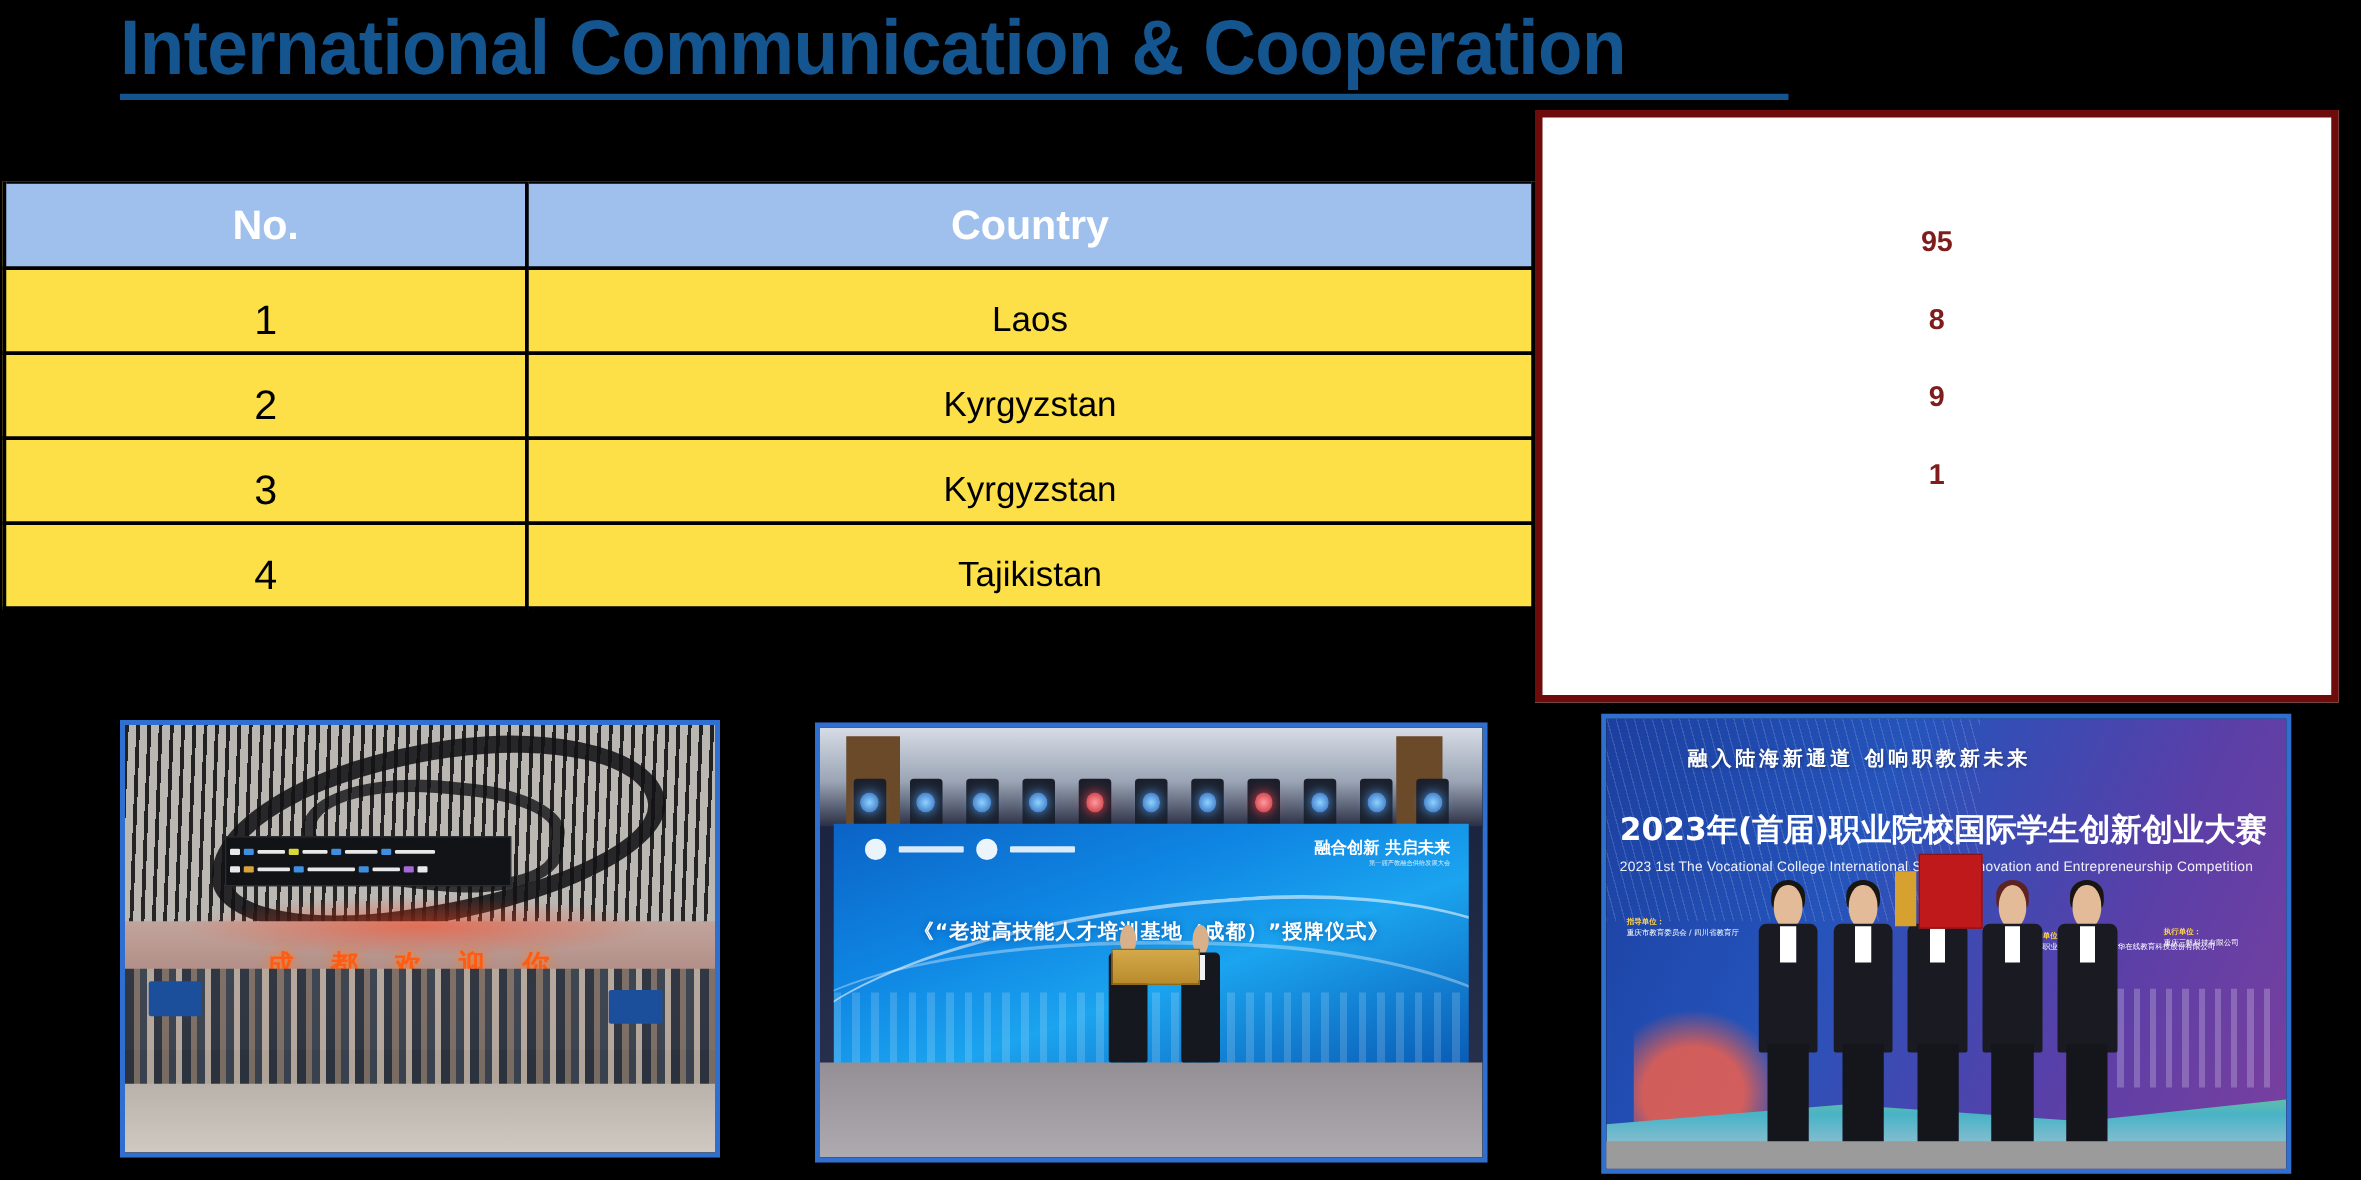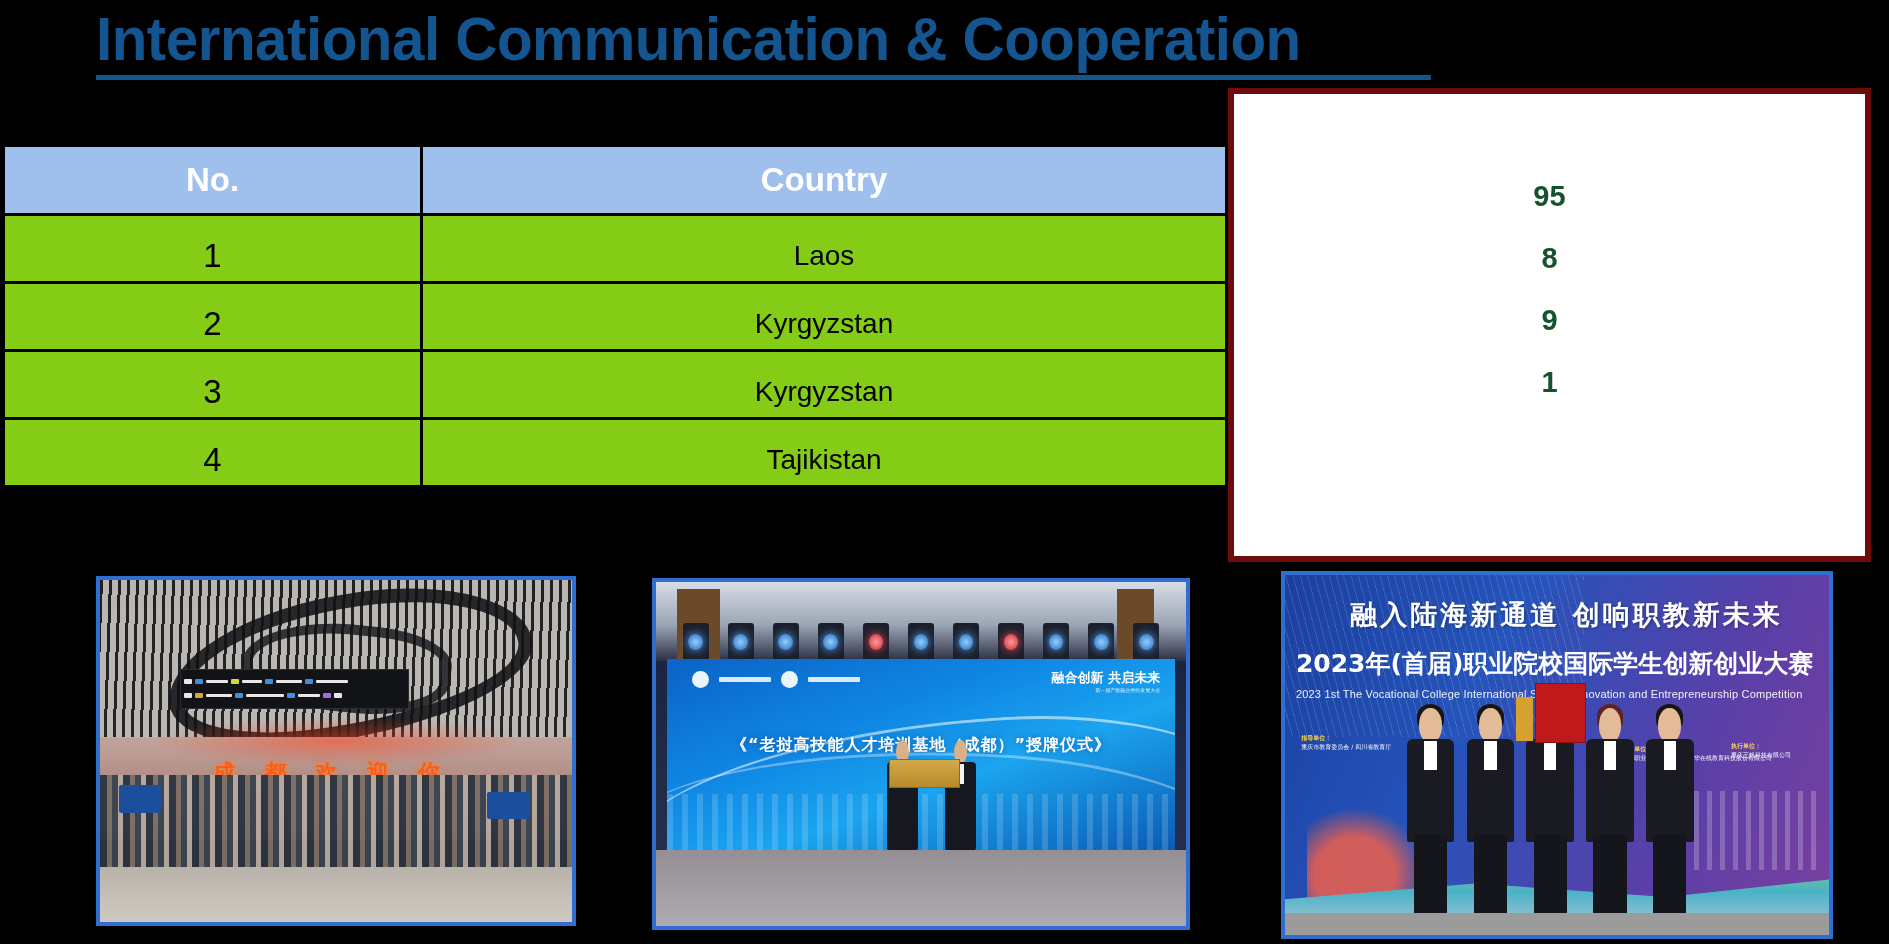--- a/index.html
+++ b/index.html
@@ -35,21 +35,21 @@
     line-height: 1.05;
   }
 
   
   #country-table {
     position: absolute;
     left: 2px;
     top: 145px;
     width: 1226px;
     border-collapse: collapse;
-    background: #84cc16;
+    background: #fde047;
     table-layout: fixed;
   }
   #country-table th,
   #country-table td {
     border: 3px solid #000000;
     text-align: center;
     font-family: "Liberation Sans Narrow", "Liberation Sans", sans-serif;
   }
   #country-table th {
     background: #9FC0EC;
@@ -94,23 +94,23 @@
     font-size: 38px;
     font-weight: bold;
     color: #FF9900;
     font-family: "Liberation Sans", sans-serif;
   }
   .student-count {
     position: absolute;
     left: 0;
     right: 0;
     text-align: center;
-    font-size: 29px;
+    font-size: 23px;
     font-weight: bold;
-    color: #14532d;
+    color: #7f1d1d;
     font-family: "Liberation Sans", sans-serif;
   }
   .student-count.c0 { top: 86px; }
   .student-count.c1 { top: 148px; }
   .student-count.c2 { top: 210px; }
   .student-count.c3 { top: 272px; }
 
   
   .photo-frame {
     position: absolute;
@@ -238,21 +238,21 @@
   .cer-plaque { position:absolute; left:44%; bottom:40%; width:13%; height:8%;
     background: linear-gradient(180deg,#d4a949,#b88a2c); border:1px solid #8f6a18; }
 
   
   .cmp-bg { position:absolute; inset:0;
     background: linear-gradient(115deg,#1b3fa0 0%,#2554bb 35%,#5a3fa8 70%,#7b3f9e 100%); }
   .cmp-mesh { position:absolute; left:0; top:0; width:55%; height:45%;
     background: repeating-linear-gradient(75deg, rgba(255,255,255,0.13) 0 1px, transparent 1px 7px); }
   .cmp-hand {
     position:absolute; left:12%; top:6%; right:4%;
-    color:#ffffff; font-size:27px; font-weight:bold; letter-spacing:3px;
+    color:#ffffff; font-size:16px; font-weight:bold; letter-spacing:3px;
     font-family:"DejaVu Sans", sans-serif; white-space:nowrap;
     text-shadow: 1px 1px 3px rgba(0,0,0,0.35);
   }
   .cmp-year {
     position:absolute; left:2%; top:20%; right:2%;
     color:#ffffff; font-size:25px; font-weight:bold; letter-spacing:0px;
     font-family:"DejaVu Sans", sans-serif; white-space:nowrap;
   }
   .cmp-en {
     position:absolute; left:2%; top:31.5%; right:2%;

